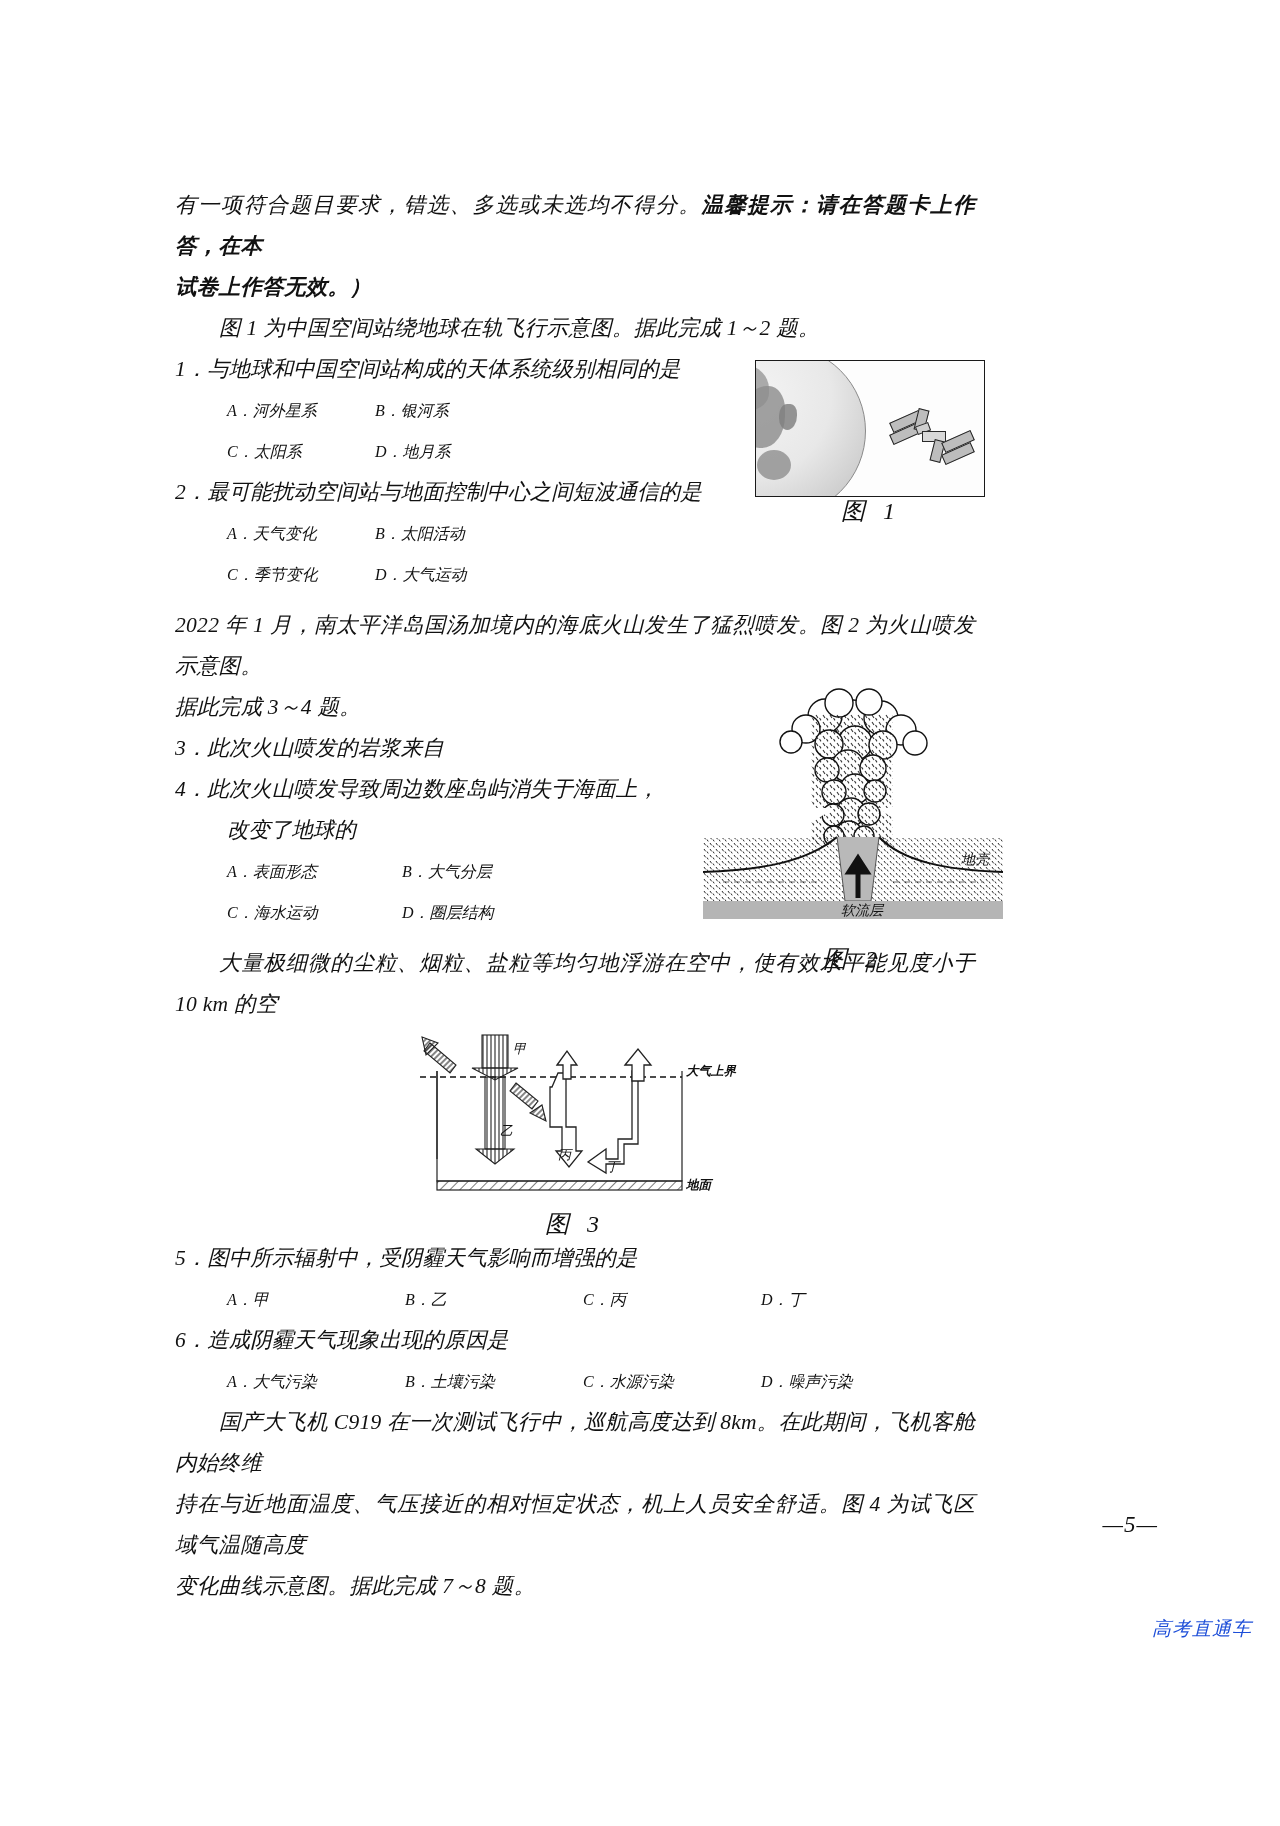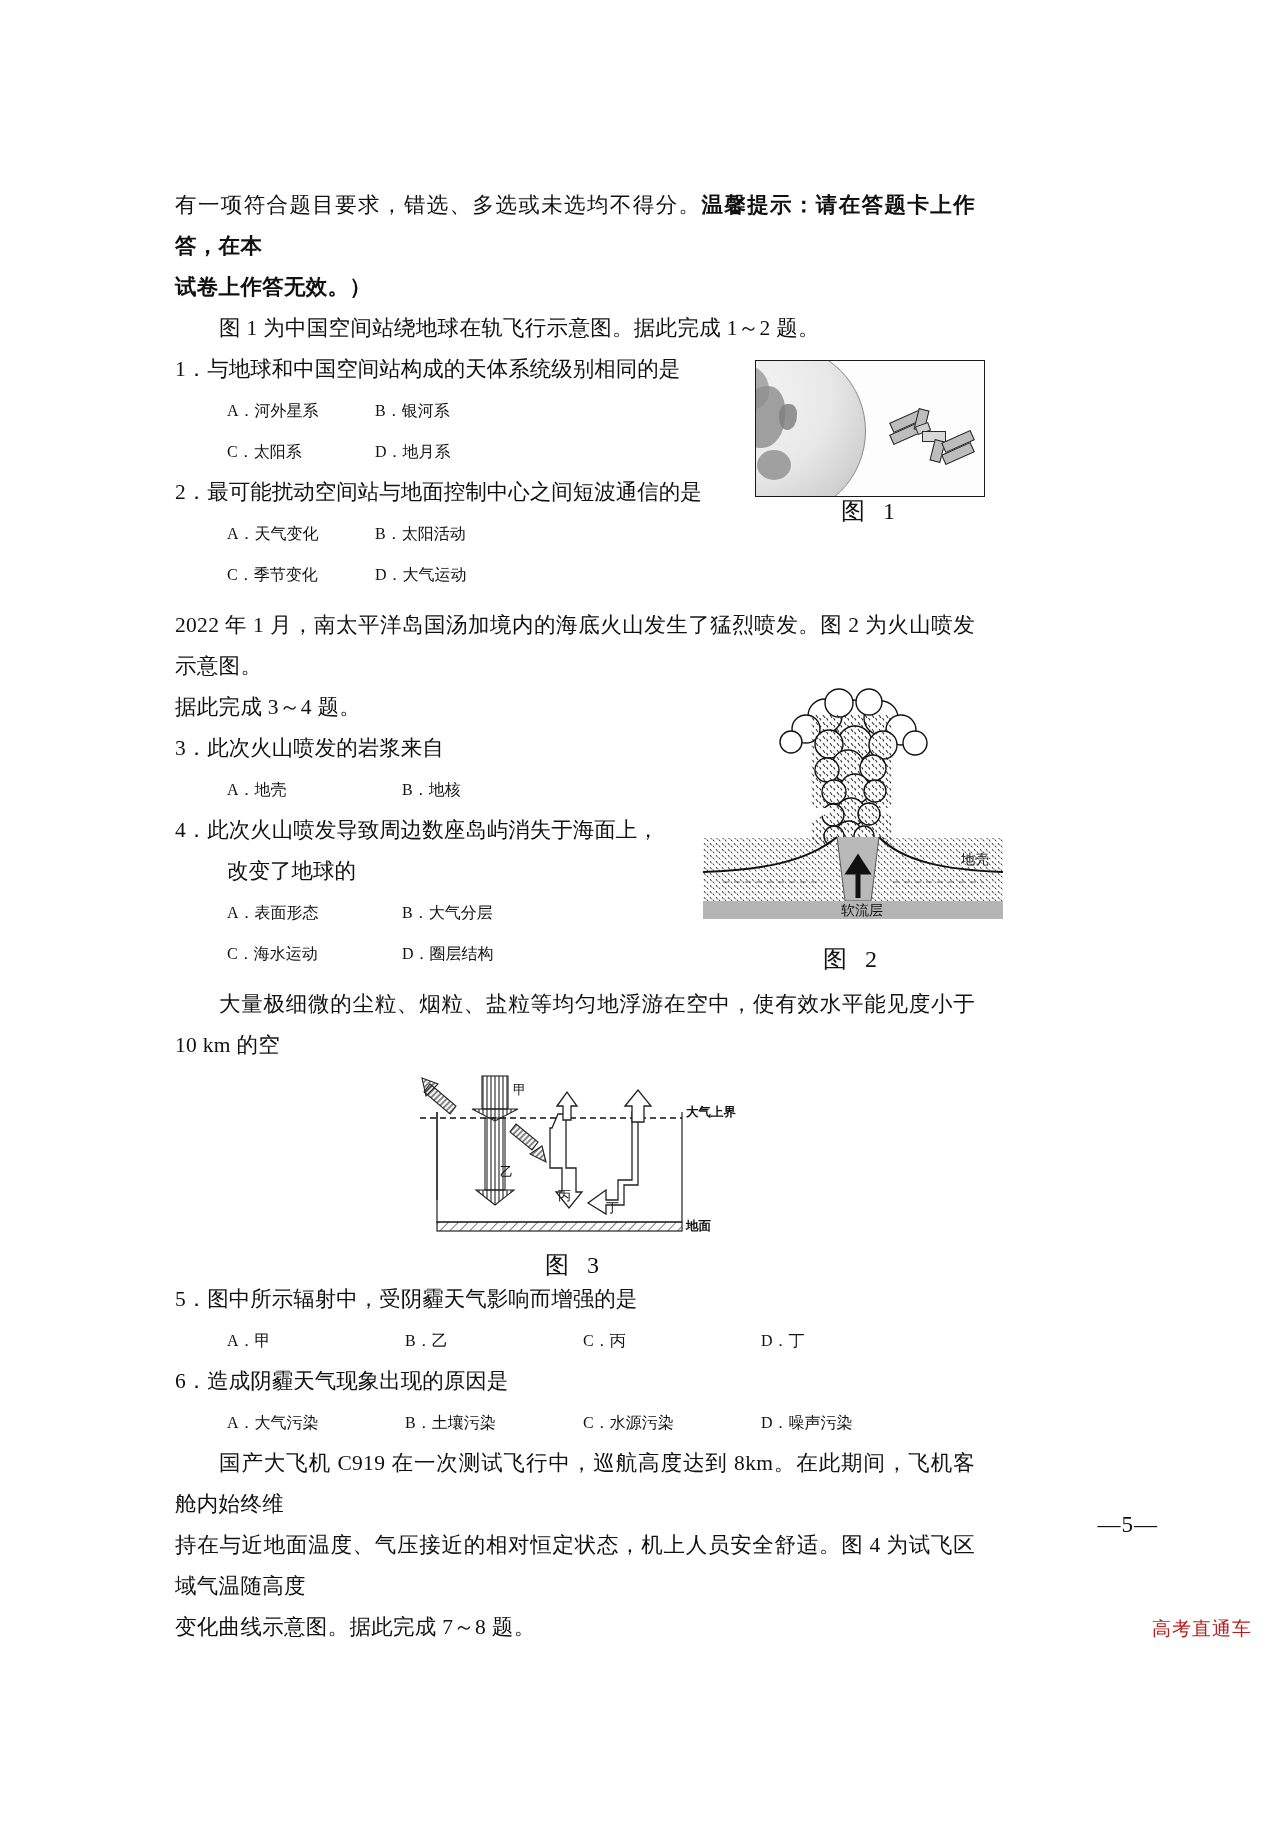--- a/index.html
+++ b/index.html
@@ -8,20 +8,21 @@
     background: #ffffff;
   }
   .page {
     position: relative;
     width: 1280px;
     height: 1664px;
     background: #ffffff;
     font-family: "Liberation Serif", "DejaVu Serif", serif;
     color: #111111;
     overflow: hidden;
+    font-style: italic;
   }
   .content {
     position: absolute;
     left: 175px;
     top: 185px;
     width: 800px;
   }
   
   .para {
     font-size: 21.5px;
@@ -142,21 +143,21 @@
     right: 122px;
     bottom: 126px;
     font-size: 23px;
     letter-spacing: 1px;
   }
   .watermark {
     position: absolute;
     right: 28px;
     bottom: 22px;
     font-size: 19px;
-    color: #b91c1c;
+    color: #1d4ed8;
     font-family: "Liberation Sans", sans-serif;
     letter-spacing: 1px;
   }
 </style>
 </head>
 <body>
 
 <div class="page">
 
   <div class="content">
@@ -263,21 +264,20 @@
           <path d="M20 196 L120 196 M190 196 L280 196" stroke="#111" stroke-width="1" stroke-dasharray="6 5" opacity="0.6"></path>
 
           <rect x="0" y="215" width="300" height="18" fill="#b5b5b5"></rect>
           <text x="258" y="178" font-size="14" fill="#111" font-family="'Liberation Sans',sans-serif">地壳</text>
           <text x="138" y="229" font-size="14" fill="#111" font-family="'Liberation Sans',sans-serif">软流层</text>
         </svg>
         <p class="fig-cap">图 2</p>
       </div>
 
       <p class="q-line"><span class="q-num">3．</span><span>此次火山喷发的岩浆来自</span></p>
-      <p class="opts"><span class="opt opt-w2">A．地壳</span><span class="opt">B．地核</span></p>
 
       <p class="q-line"><span class="q-num">4．</span><span>此次火山喷发导致周边数座岛屿消失于海面上，</span></p>
       <p class="q-line" style="padding-left:52px">改变了地球的</p>
       <p class="opts"><span class="opt opt-w2">A．表面形态</span><span class="opt">B．大气分层</span></p>
       <p class="opts"><span class="opt opt-w2">C．海水运动</span><span class="opt">D．圈层结构</span></p>
     </div>
 
     <p class="para indent" style="margin-top:10px">大量极细微的尘粒、烟粒、盐粒等均匀地浮游在空中，使有效水平能见度小于 10 km 的空</p>
 
     <div class="fig3-wrap">

